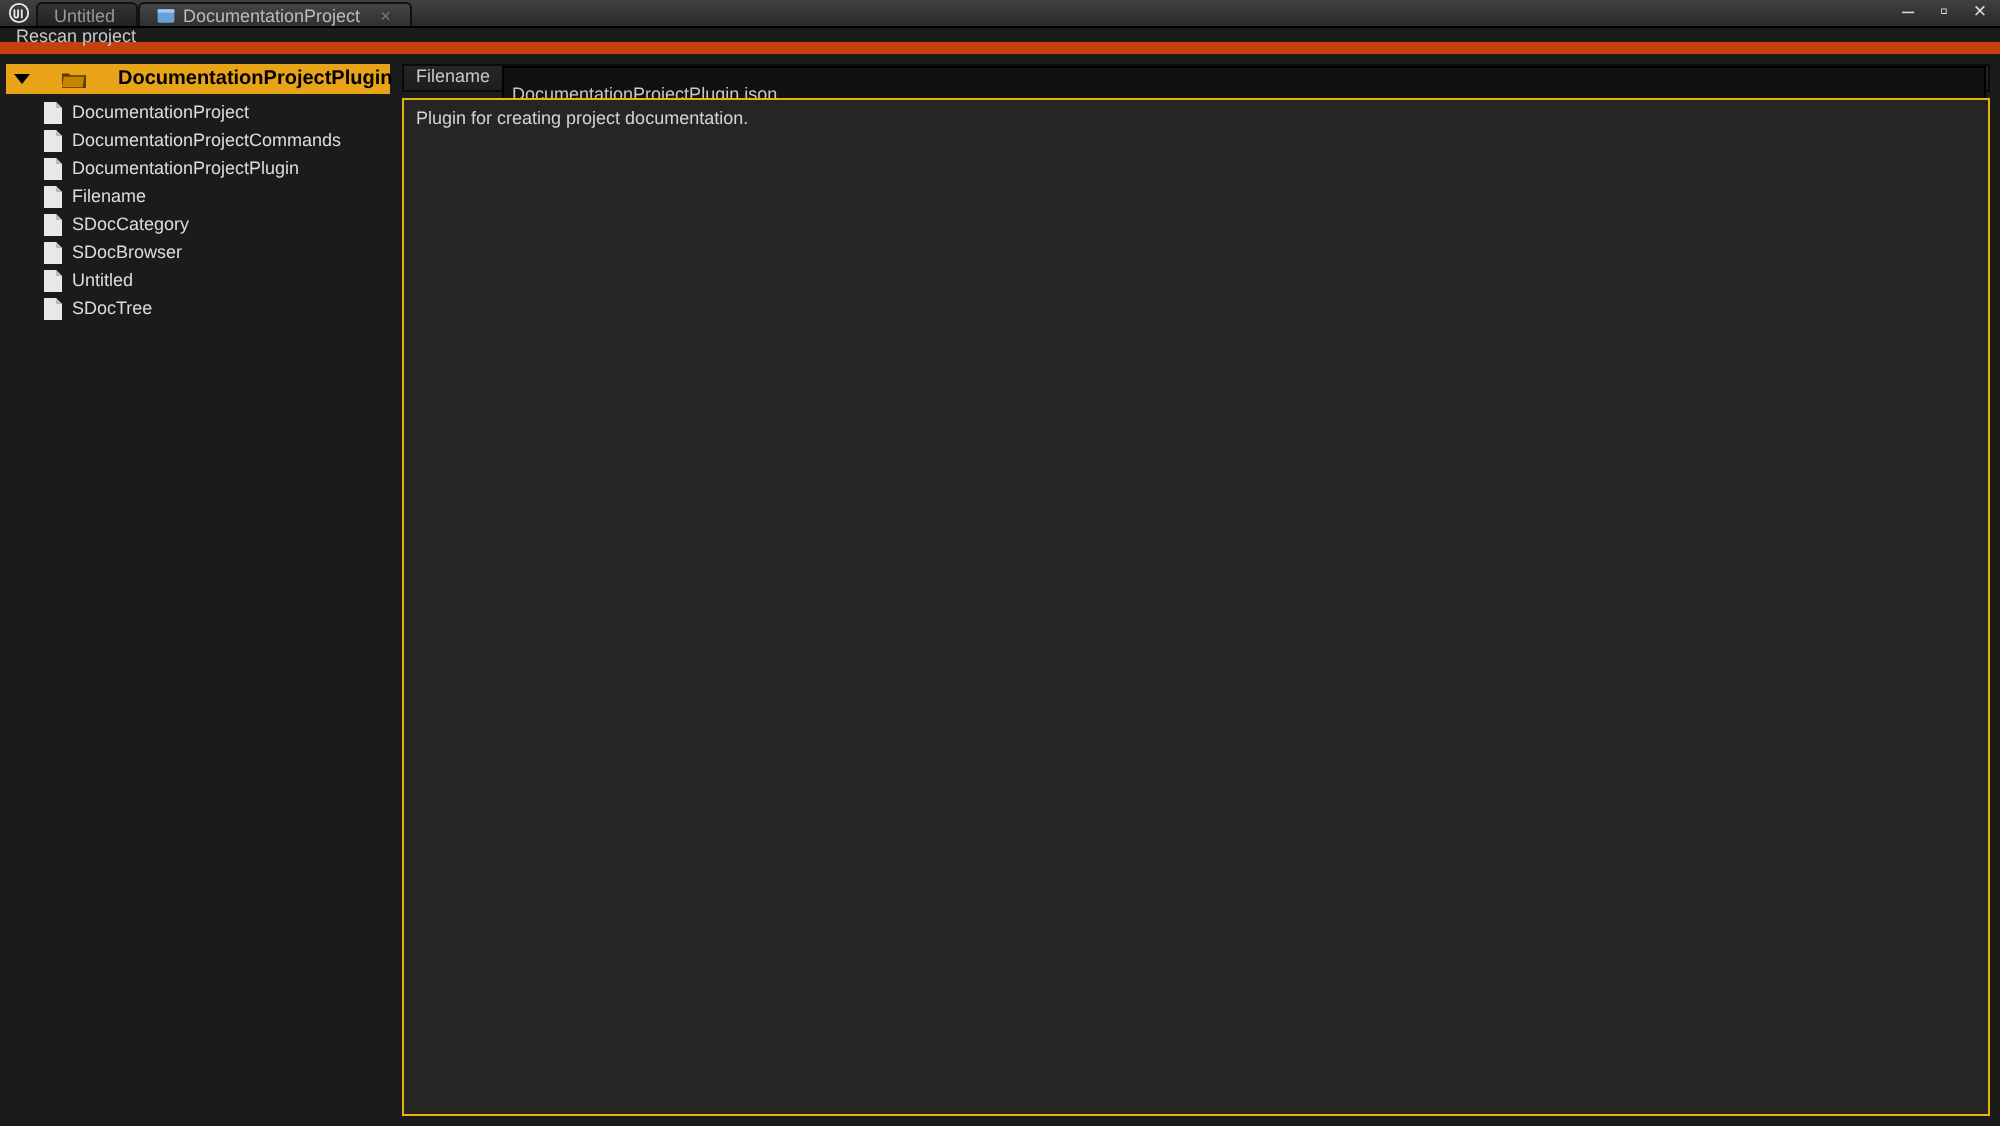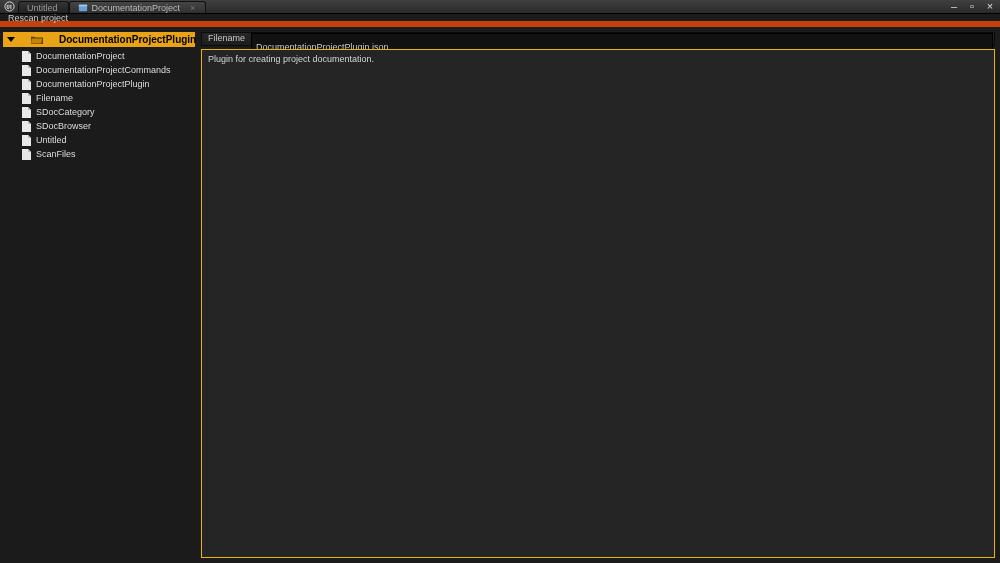--- a/index.html
+++ b/index.html
@@ -268,21 +268,21 @@
                 <path d="M0 0h6l3 3v8H0z" fill="#e8e8e8"></path>
                 <path d="M6 0v3h3" fill="#bcbcbc"></path>
               </svg></span>
           <span>Untitled</span>
         </div>
         <div class="tree-item">
           <span class="file-icon"><svg viewBox="0 0 9 11">
                 <path d="M0 0h6l3 3v8H0z" fill="#e8e8e8"></path>
                 <path d="M6 0v3h3" fill="#bcbcbc"></path>
               </svg></span>
-          <span>ScanFiles</span>
+          <span>SDocTree</span>
         </div>
       </div>
     </div>
   </div>
 
   <div class="content">
     <div class="filename-row">
       <div class="filename-label">Filename</div>
       <div class="filename-value">
         <span>DocumentationProjectPlugin.json</span>

